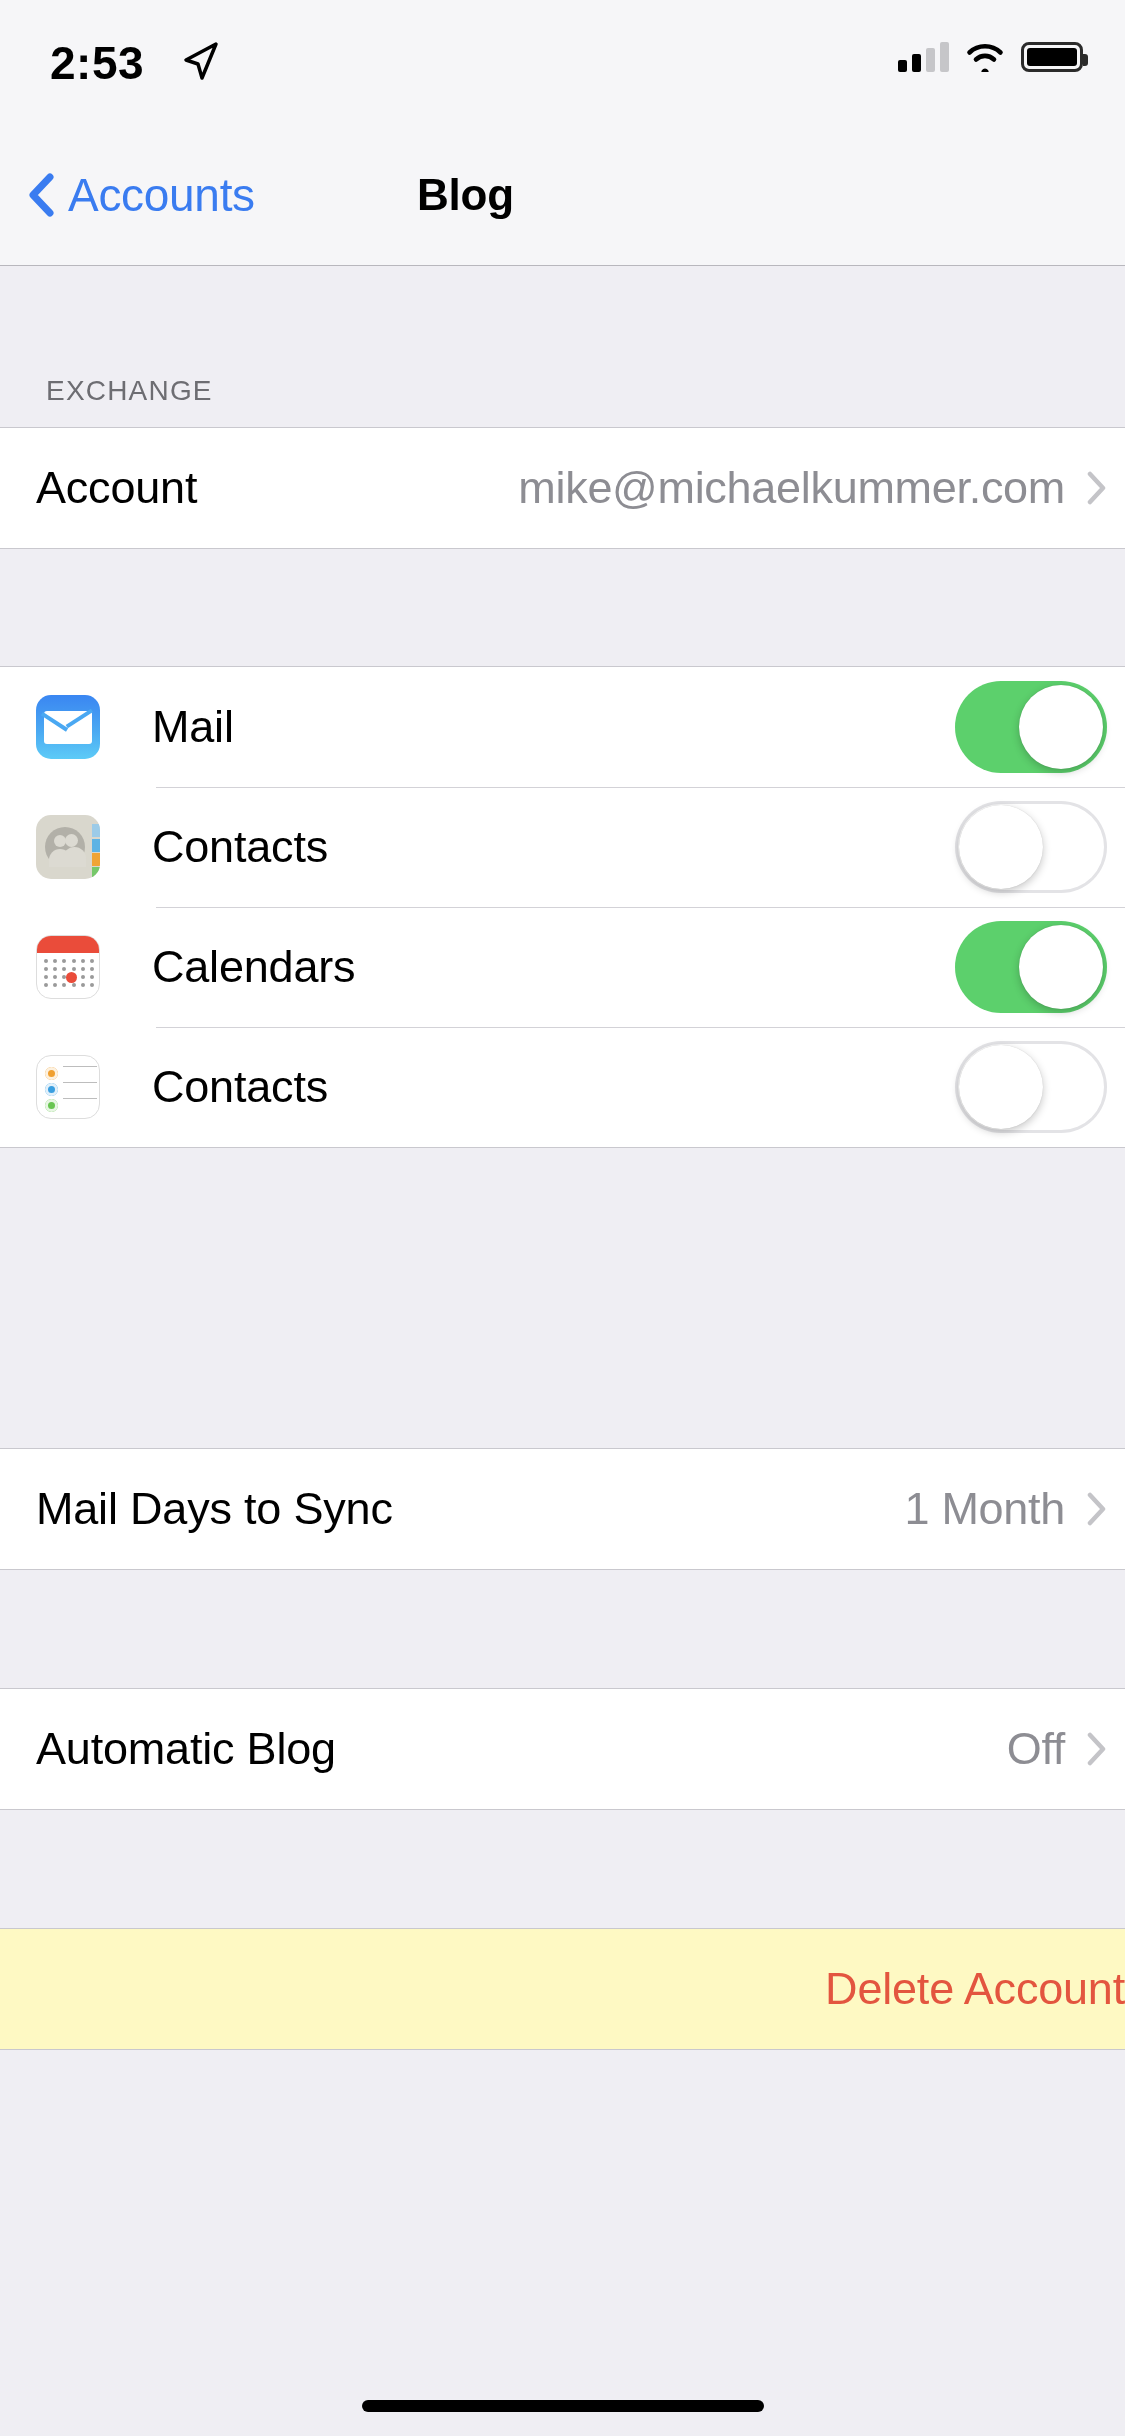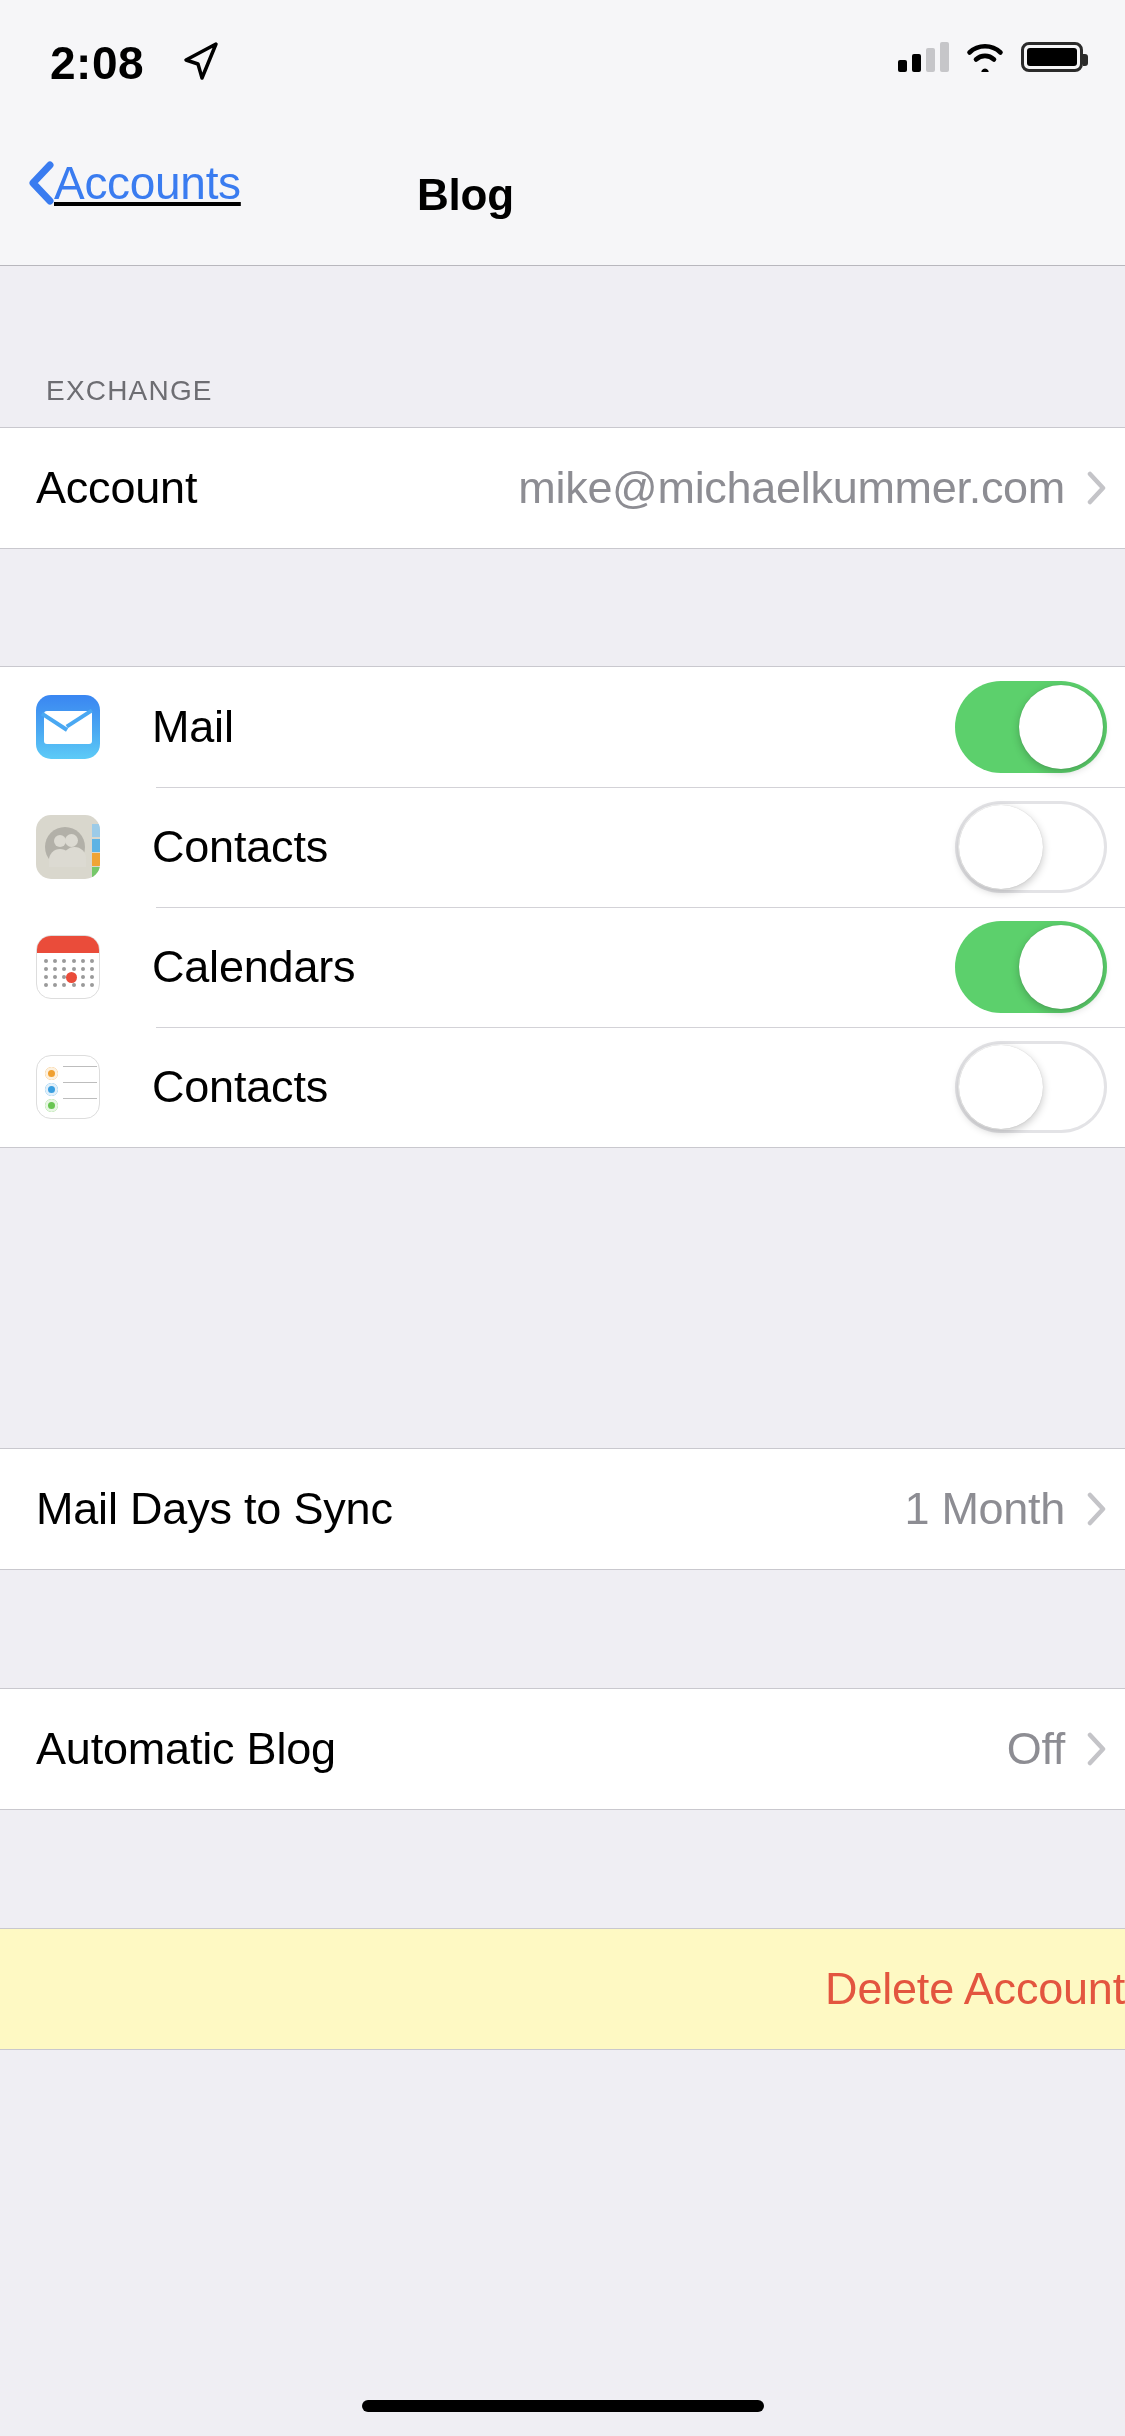--- a/index.html
+++ b/index.html
@@ -45,24 +45,23 @@
     background:#2b2b2b; border-radius:0 3px 3px 0;
   }
 
   
   .navbar{
     position:absolute; top:132px; left:0; width:1125px; height:134px;
     background:#f6f6f8;
     border-bottom:1px solid #b8b7bd;
   }
   .nav-back{
-    position:absolute; left:28px; top:24px;
-    display:flex; align-items:center; 
+    position:absolute; left:28px; top:36px;
+    display:flex; align-items:center; gap:14px;
     cursor:pointer;
-    text-decoration:underline;
   }
   .chev-back{ width:26px; height:44px; }
   .nav-back-label{
     font-size:46px; color:#3a7cf0; letter-spacing:-0.3px;
   }
   .nav-title{
     position:absolute; left:0; top:38px; width:931px;
     text-align:center; font-size:44px; font-weight:700; color:#000;
     letter-spacing:-0.2px;
   }
@@ -210,21 +209,21 @@
     position:absolute; left:50%; transform:translateX(-50%); bottom:24px;
     width:402px; height:12px; border-radius:6px; background:#000;
   }
 </style>
 </head>
 <body>
 
 <div id="screen">
 
   <div class="statusbar">
-    <div class="sb-time">2:08</div>
+    <div class="sb-time">2:53</div>
     <svg class="sb-loc" viewBox="0 0 40 42">
       <path d="M36 4 L6 20 L18 24 L22 38 Z" fill="none" stroke="#000" stroke-width="3.5" stroke-linejoin="round"></path>
     </svg>
     <div class="sb-right">
       <div class="signal">
         <i class="on"></i>
           <i class="on"></i>
           <i></i>
           <i></i>
       </div>

